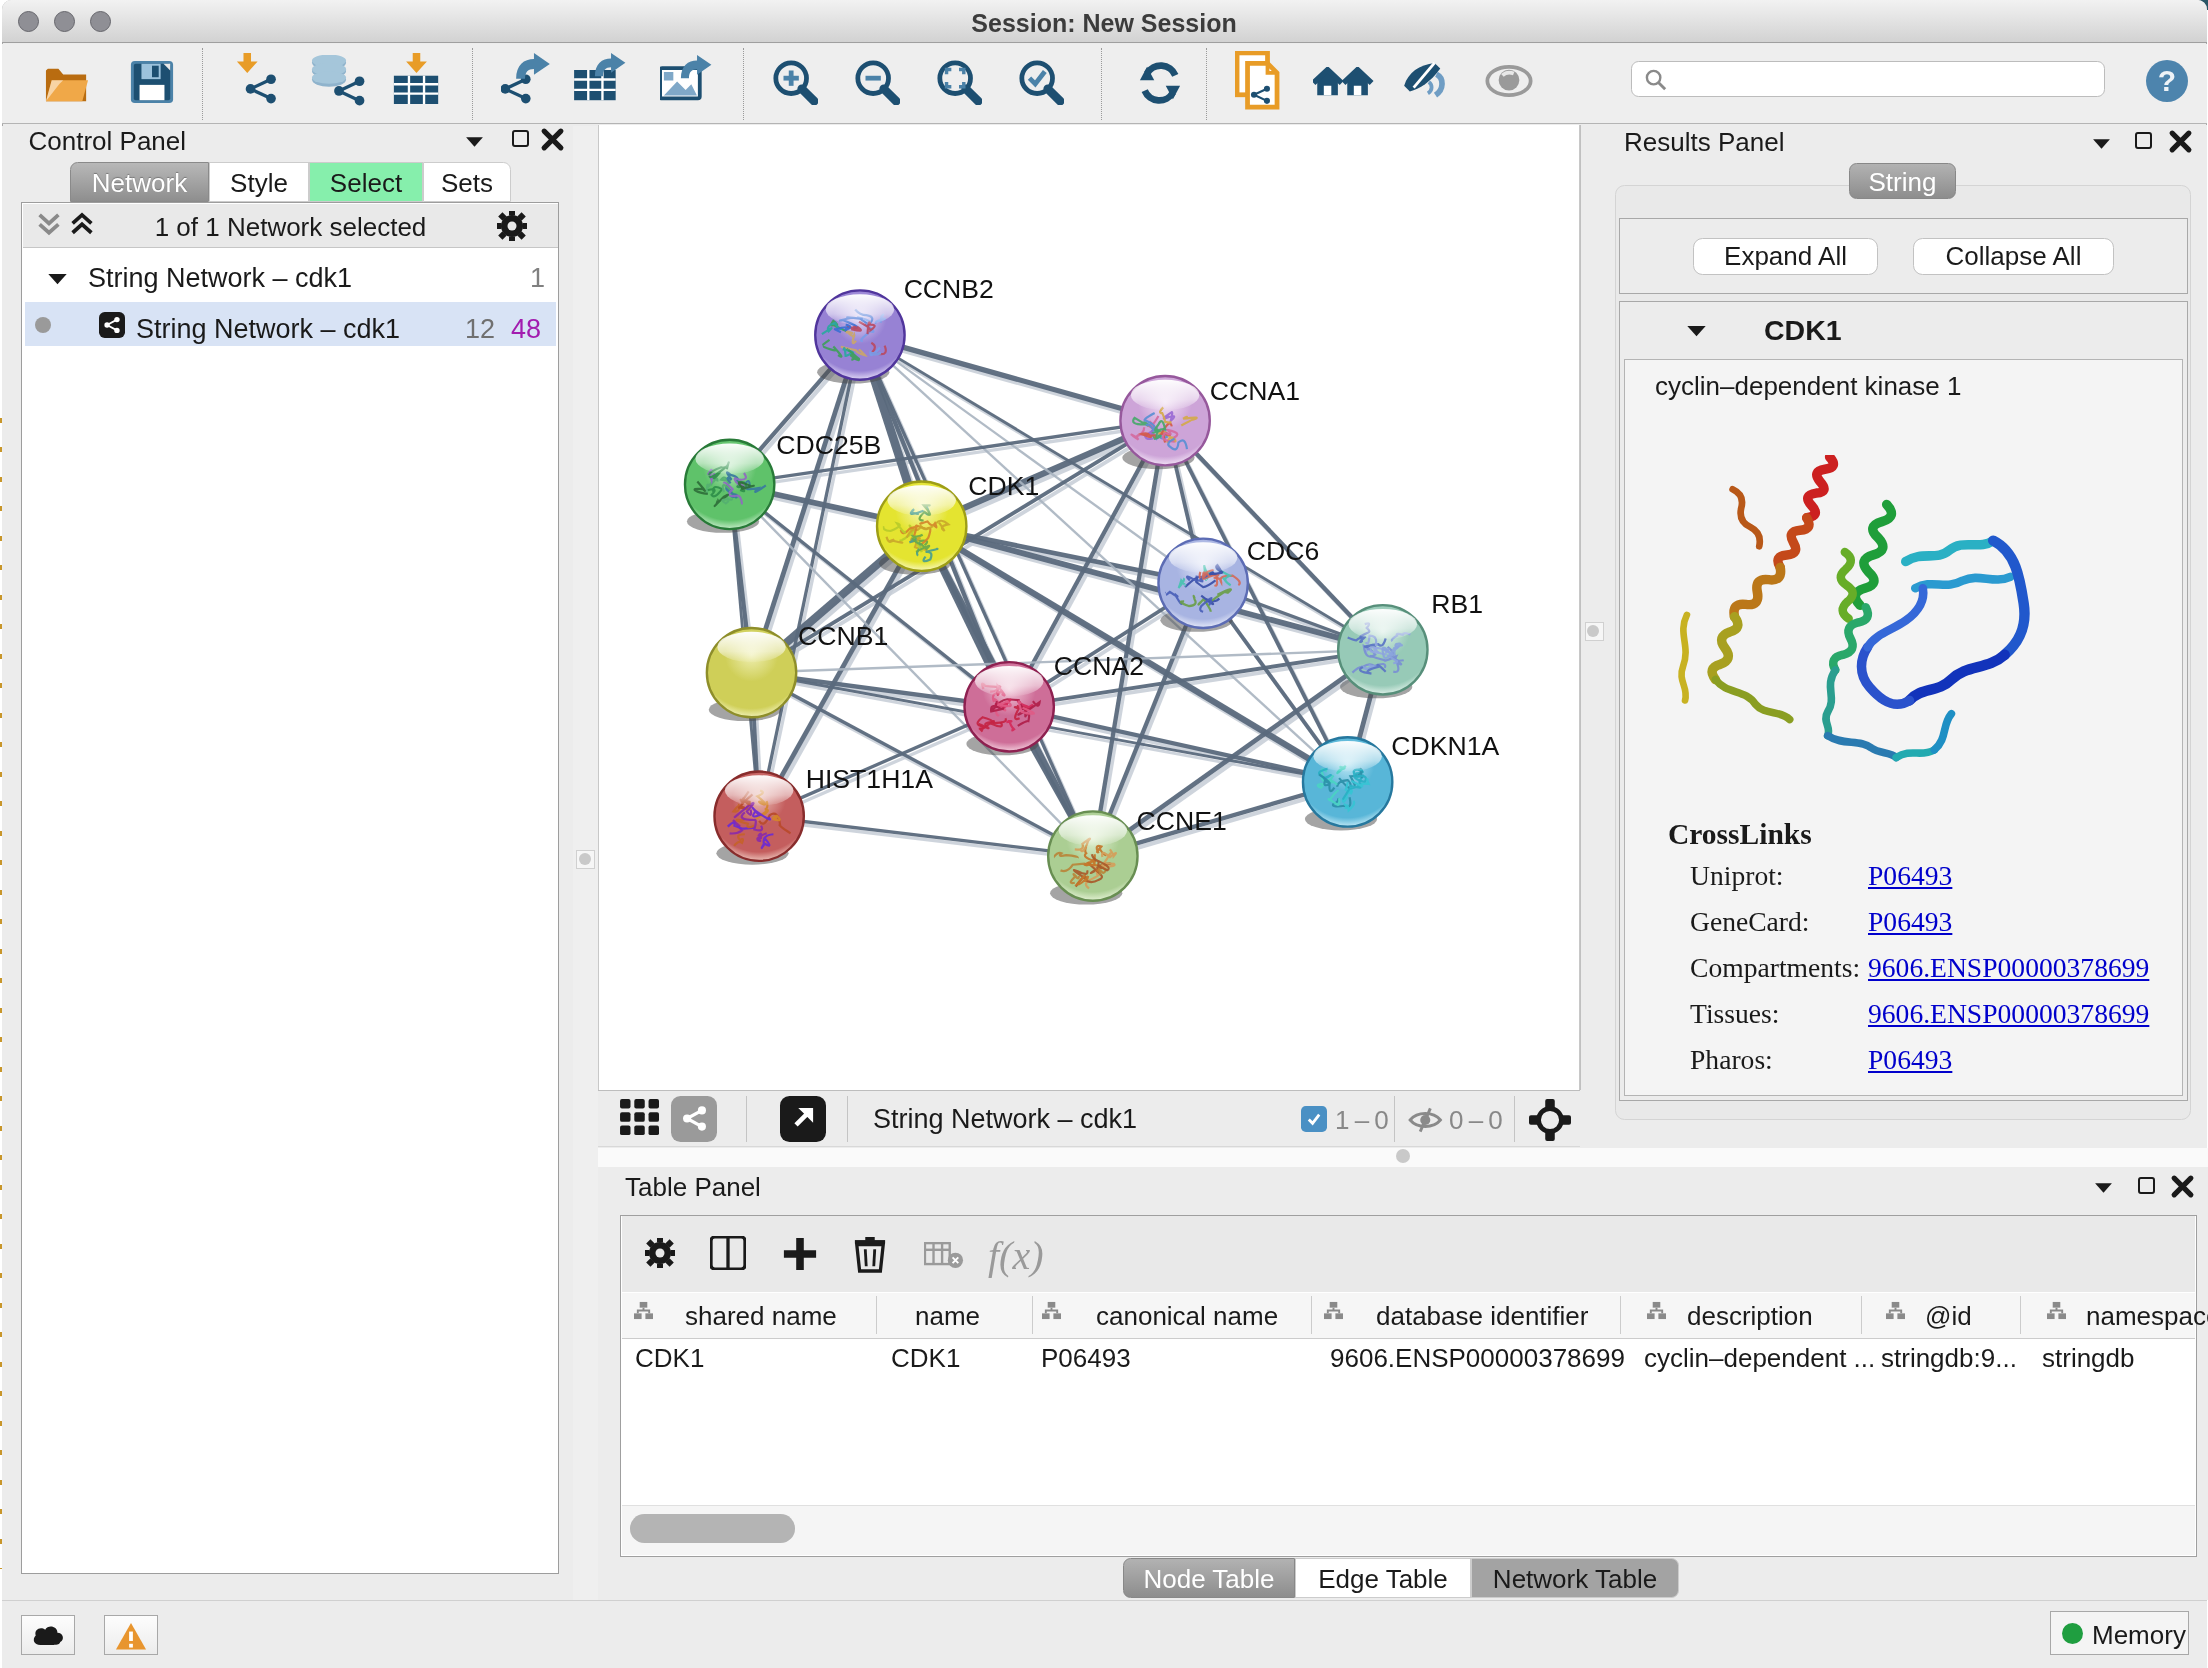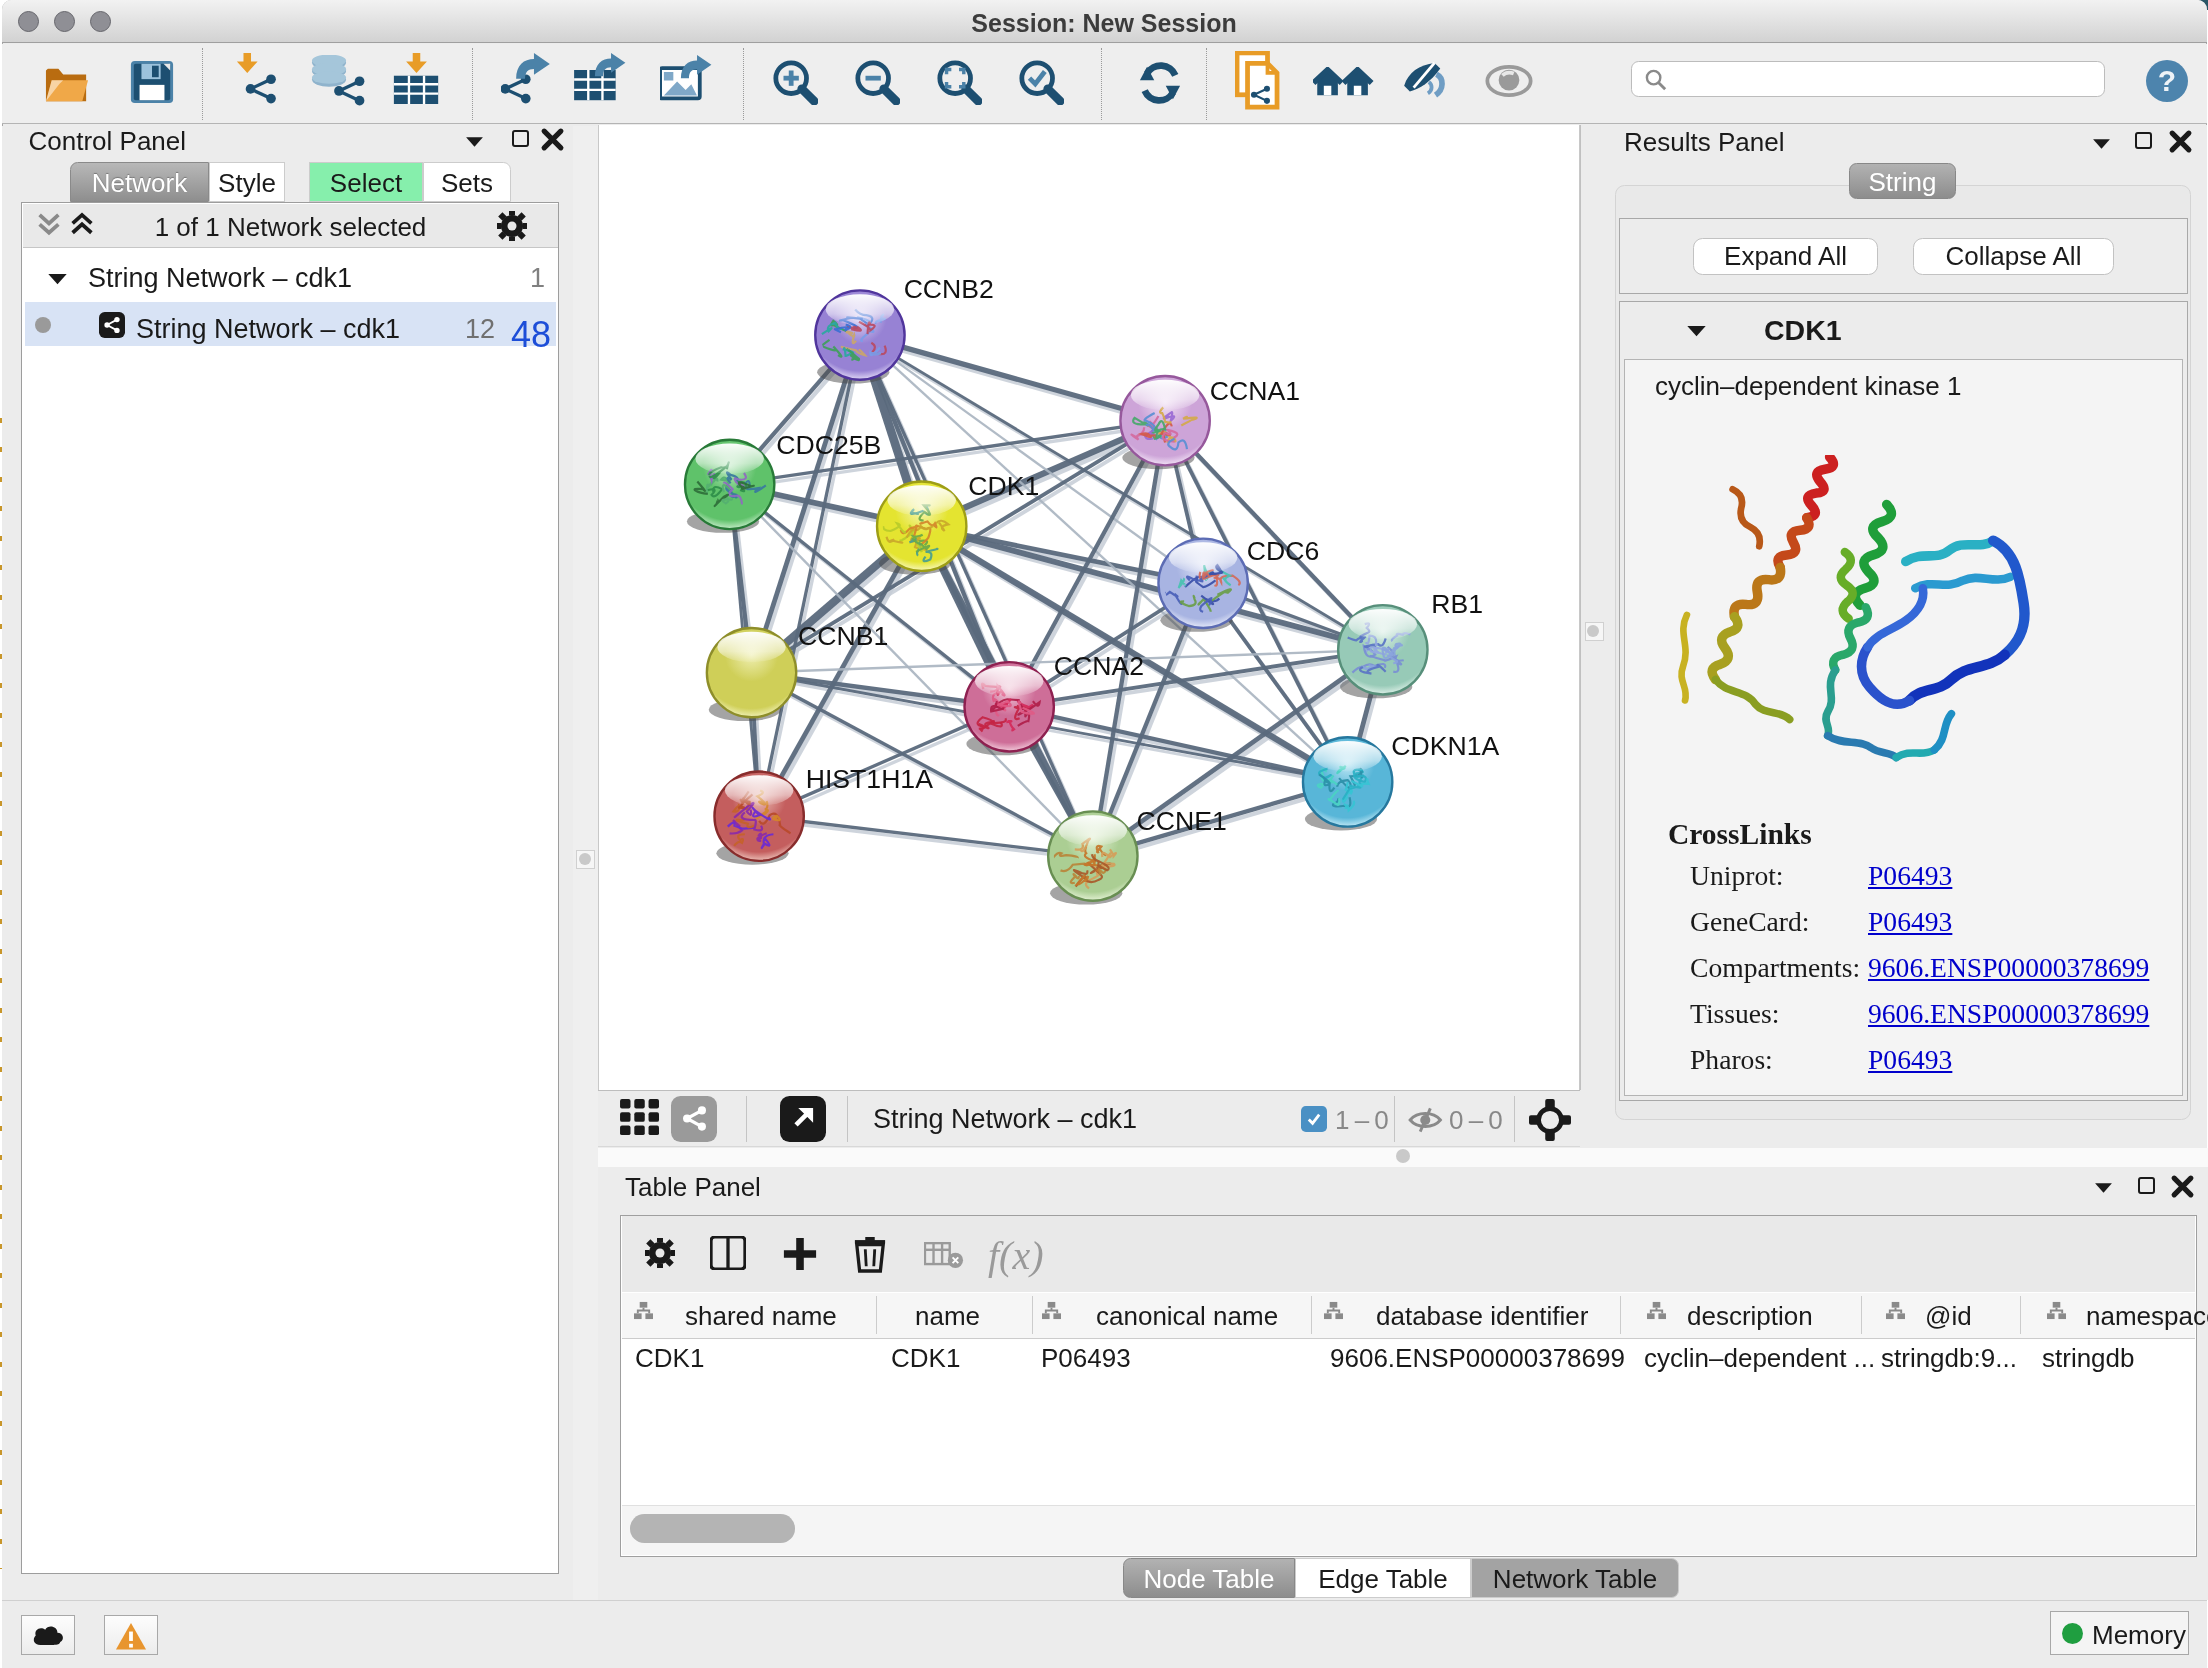--- a/index.html
+++ b/index.html
@@ -183,21 +183,21 @@
 <div class="abs" style="left:1.9px;top:126px;width:571px;height:1474px;background:#ececec"></div>
 <div class="abs" style="left:28.5px;top:126px;font-size:26px;color:#1a1a1a">Control Panel</div>
 <svg style="position:absolute;left:464px;top:131px" width="21" height="21" viewBox="0 0 20 20">
     <path d="M2 6 L18 6 L10 15 Z" fill="#1a1a1a"></path>
   </svg>
 <div style="position:absolute;left:512px;top:130px;width:17px;height:17px;border:2.9px solid #1a1a1a;border-radius:2.9px"></div>
 <svg style="position:absolute;left:540px;top:127px" width="25" height="25" viewBox="0 0 24 24">
 <path d="M4 4 L20 20 M20 4 L4 20" stroke="#1a1a1a" stroke-width="5" stroke-linecap="round"></path>
   </svg>
 <div class="abs" style="left:70px;top:162px;width:139px;height:40px;background:linear-gradient(#b8b8b8,#8e8e8e);border:1px solid #8a8a8a;border-radius:7.6px 0 0 0;color:#ffffff;font-size:26px;text-align:center;line-height:40px;text-shadow:0 -1px 1px #777">Network</div>
-<div class="abs" style="left:209px;top:162px;width:76px;height:40px;background:#ffffff;border:1px solid #cccccc;color:#1a1a1a;font-size:26px;text-align:center;line-height:40px">Style</div>
+<div class="abs" style="left:209px;top:162px;width:100px;height:40px;background:#ffffff;border:1px solid #cccccc;color:#1a1a1a;font-size:26px;text-align:center;line-height:40px">Style</div>
 <div class="abs" style="left:309px;top:162px;width:114px;height:40px;background:#86efac;border:1px solid #cccccc;color:#1a1a1a;font-size:26px;text-align:center;line-height:40px">Select</div>
 <div class="abs" style="left:423px;top:162px;width:88px;height:40px;background:#ffffff;border:1px solid #cccccc;border-radius:0 7.6px 0 0;color:#1a1a1a;font-size:26px;text-align:center;line-height:40px">Sets</div>
 <div class="abs" style="left:21px;top:202px;width:538px;height:1372px;background:#ffffff;border:1.9px solid #9d9d9d"></div>
 <div class="abs" style="left:23px;top:204px;width:535px;height:44px;background:#e9e9e9;border-bottom:1px solid #c6c6c6"></div>
 <svg class="abs" style="left:34px;top:211px" width="30" height="28.5" viewBox="0 0 32 30">
     <g stroke="#8a8a8a" stroke-width="4" fill="none">
       <path d="M6 4 L16 13 L26 4"></path>
       <path d="M6 14 L16 23 L26 14"></path>
     </g>
   </svg>
@@ -235,21 +235,21 @@
       <circle cx="15.5" cy="16" r="3"></circle>
       <circle cx="4.5" cy="10" r="3"></circle>
     </g>
 <g stroke="#ffffff" stroke-width="2">
       <line x1="4.5" y1="10" x2="15.5" y2="4"></line>
       <line x1="4.5" y1="10" x2="15.5" y2="16"></line>
     </g>
   </svg>
 <div class="abs" style="left:136px;top:314px;font-size:27px;color:#1a1a1a">String Network – cdk1</div>
 <div class="abs" style="left:461px;top:314px;width:34px;text-align:right;font-size:27px;color:#707070">12</div>
-<div class="abs" style="left:511px;top:314px;width:34px;text-align:left;font-size:36px;color:#1d4ed8">48</div>
+<div class="abs" style="left:511px;top:314px;width:34px;text-align:left;font-size:27px;color:#a21caf">48</div>
 <div class="abs" style="left:573px;top:126px;width:25px;height:1474px;background:#efefef"></div>
 <div class="abs" style="left:576px;top:850px;width:19px;height:19px;background:#f6f6f6;border:1px solid #d0d0d0"></div>
 <div class="abs" style="left:579px;top:853px;width:12.4px;height:12.4px;border-radius:50%;background:#c9c9c9"></div>
 <div class="abs" style="left:598px;top:125px;width:982px;height:965px;background:#ffffff;border-left:1px solid #c8c8c8;border-right:1px solid #c8c8c8">
 <svg width="982" height="965" viewBox="0 0 1032 1015" style="position:absolute;left:0;top:0">
 <defs>
         <radialGradient id="g0" cx="50%" cy="30%" r="75%">
 <stop offset="0%" stop-color="#ded6f4"></stop>
 <stop offset="40%" stop-color="#9782d4"></stop>
 <stop offset="80%" stop-color="#9782d4"></stop>

